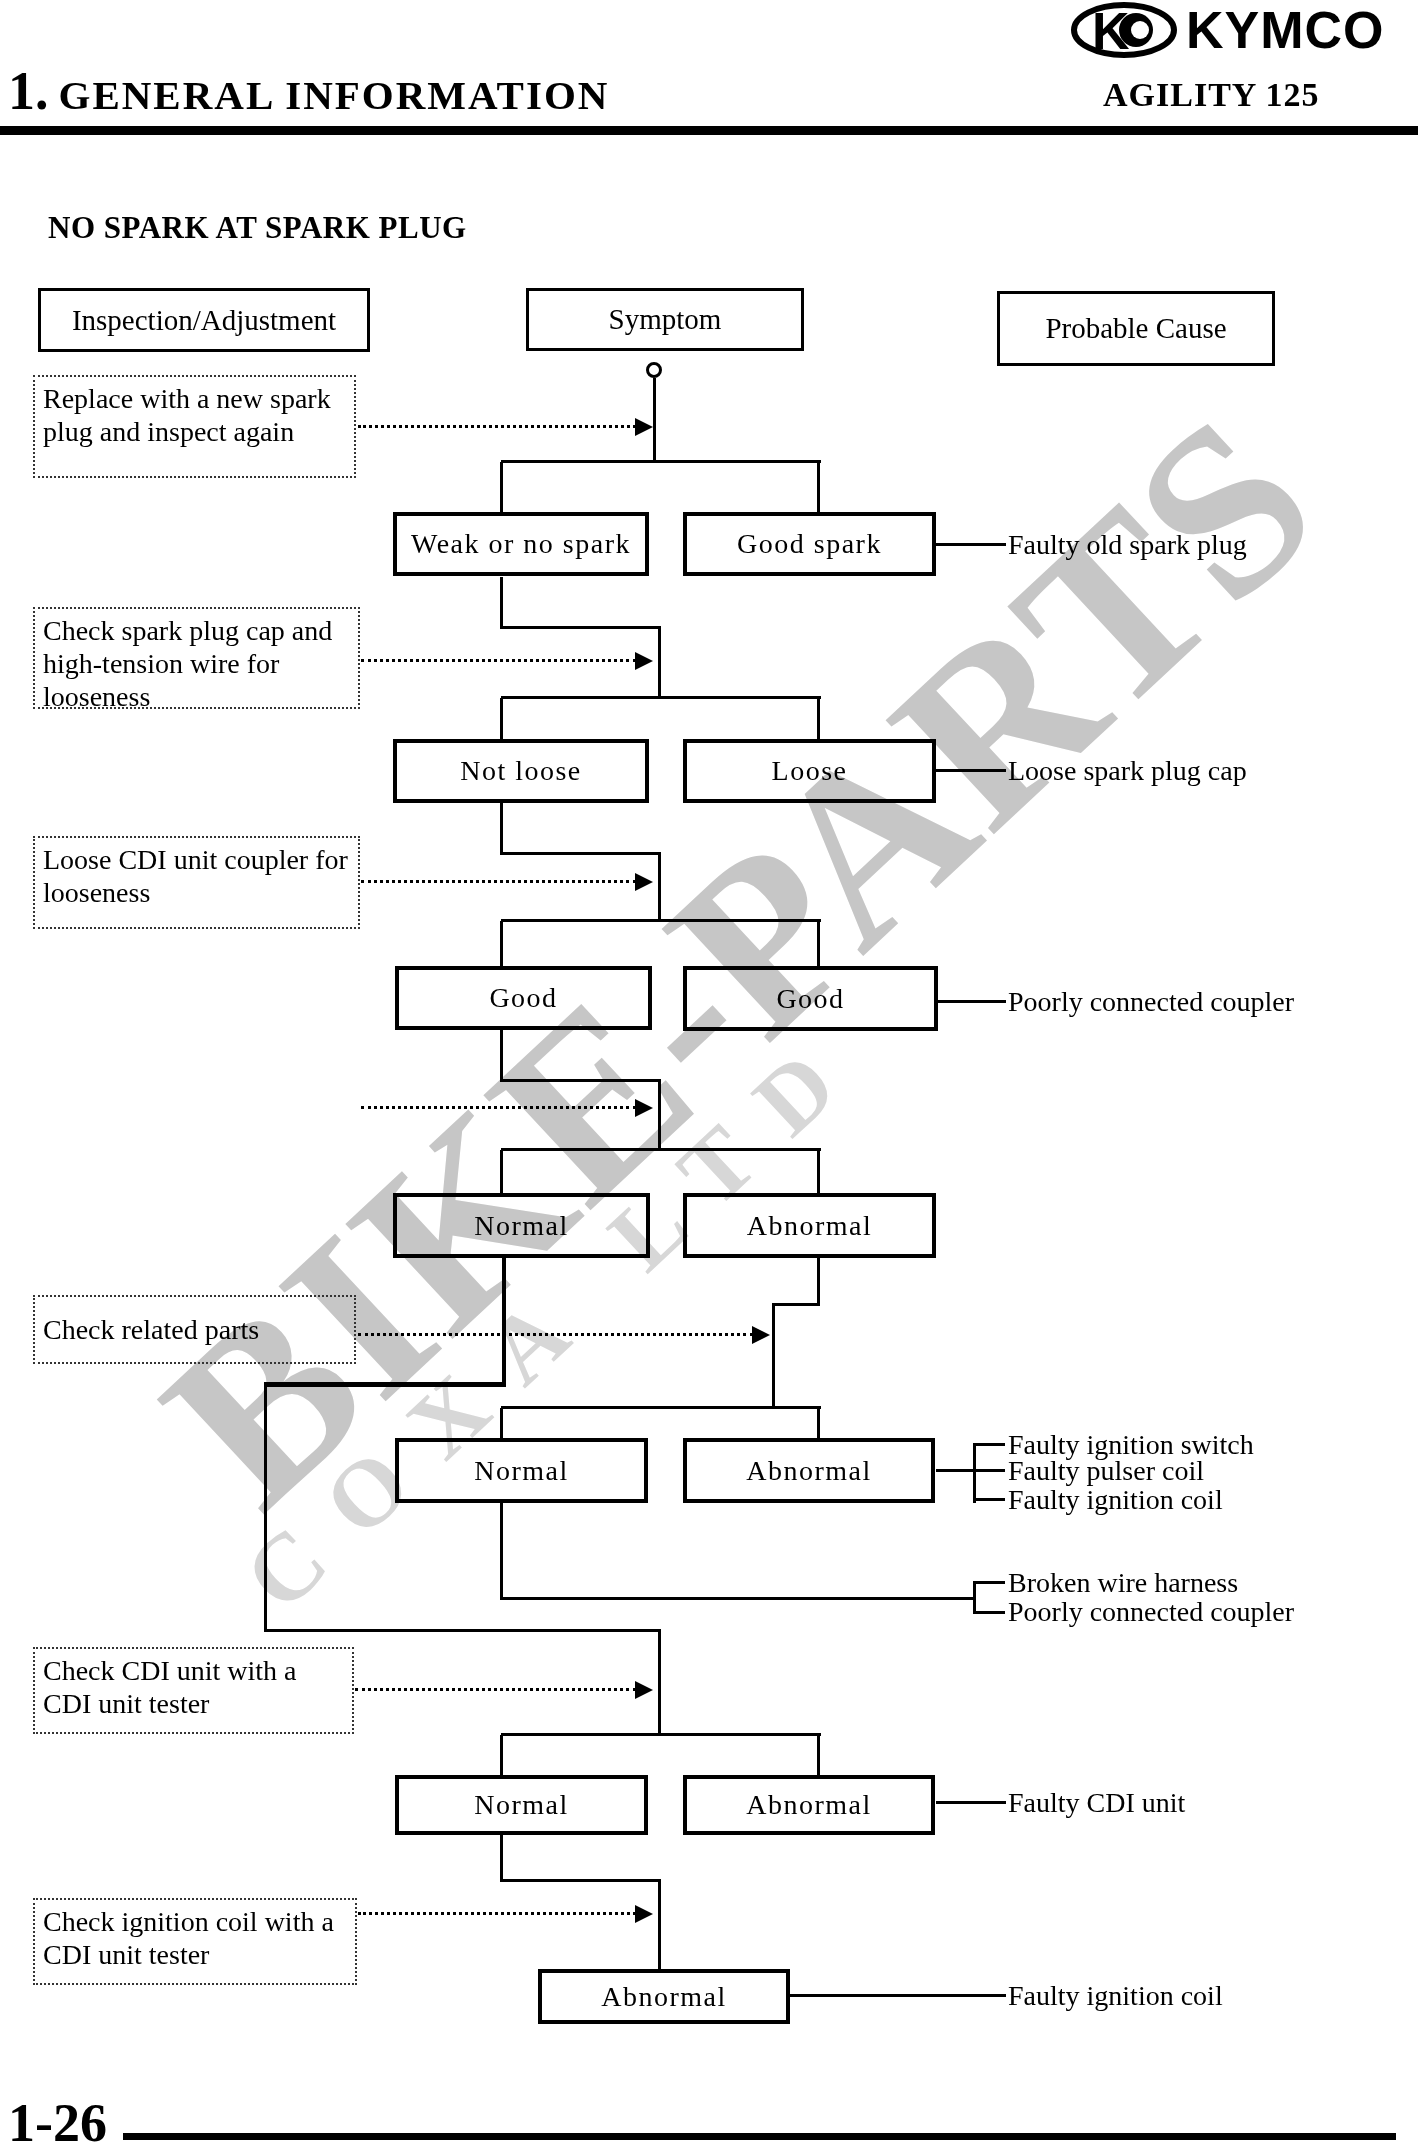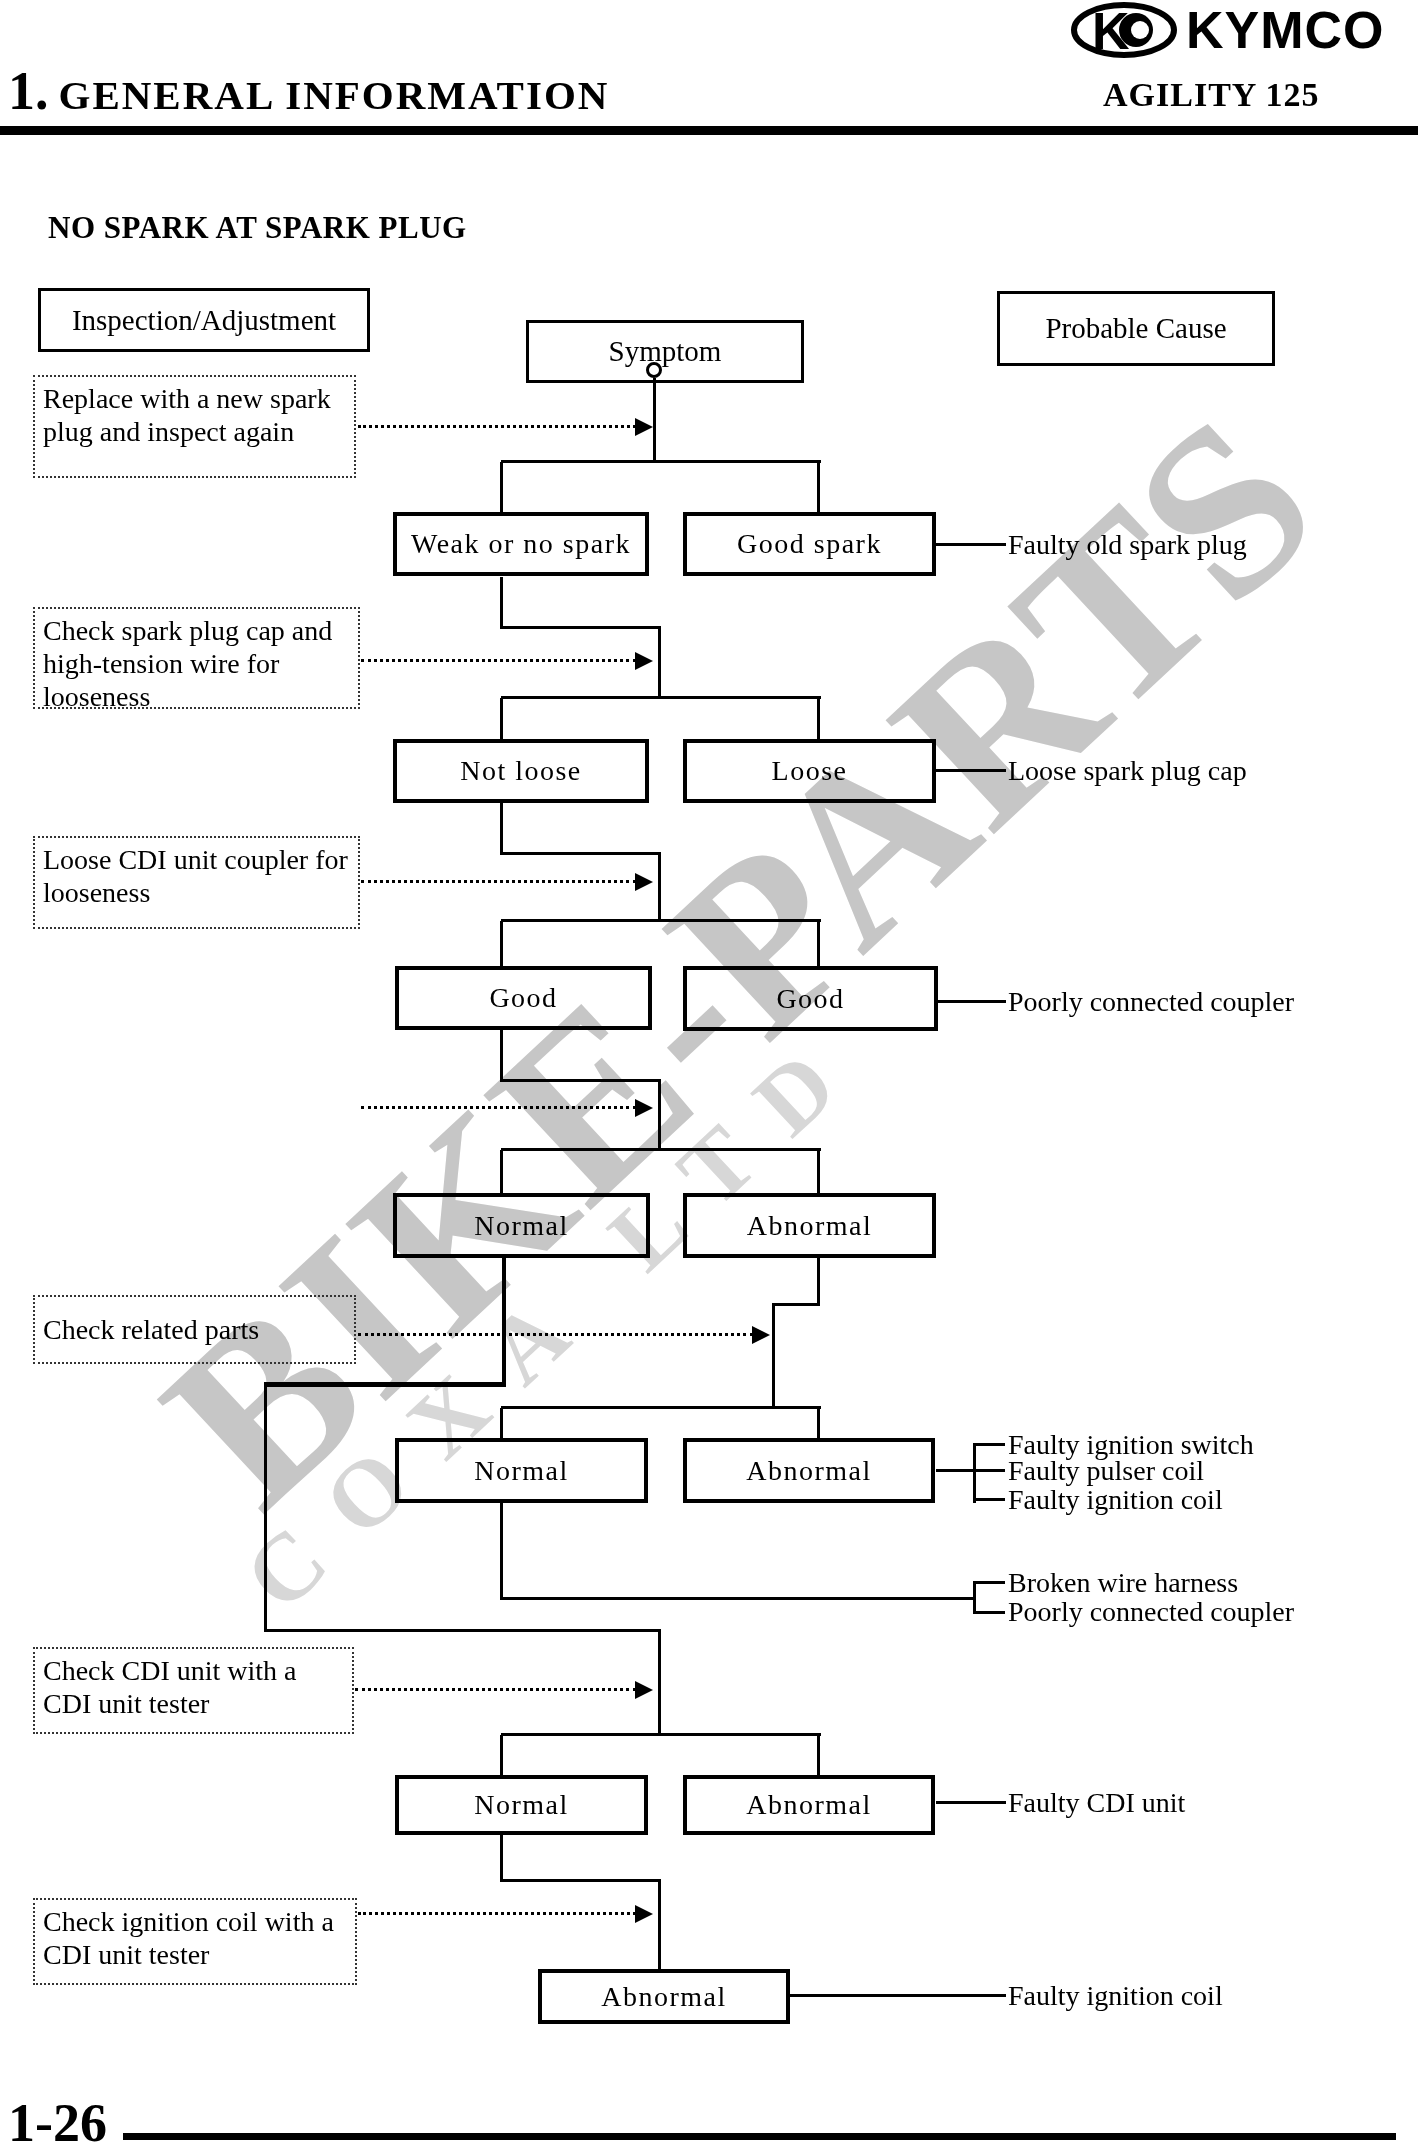--- a/index.html
+++ b/index.html
@@ -57,21 +57,21 @@
   <div class="abs titlerow" style="left:8px;top:60px;">
     <span class="t-num">1.</span>
     <span class="t-txt">GENERAL INFORMATION</span>
   </div>
   <div class="abs model" style="left:1103px;top:76px;">AGILITY 125</div>
   <div class="abs rule" style="left:0;top:126px;width:1418px;height:9px;"></div>
 
   <div class="abs h2" style="left:48px;top:210px;">NO SPARK AT SPARK PLUG</div>
 
   <div class="abs hb" style="left:38px;top:288px;width:332px;height:64px;">Inspection/Adjustment</div>
-  <div class="abs hb" style="left:526px;top:288px;width:278px;height:63px;margin-top:32px;">Symptom</div>
+  <div class="abs hb" style="left:526px;top:288px;width:278px;height:63px;">Symptom</div>
   <div class="abs hb" style="left:997px;top:291px;width:278px;height:75px;">Probable Cause</div>
 
   <div class="abs db" style="left:33px;top:375px;width:323px;height:103px;">Replace with a new spark plug and inspect again</div>
   <div class="abs db" style="left:33px;top:607px;width:327px;height:102px;">Check spark plug cap and high-tension wire for looseness</div>
   <div class="abs db" style="left:33px;top:836px;width:327px;height:93px;">Loose CDI unit coupler for looseness</div>
   <div class="abs db center" style="left:33px;top:1295px;width:323px;height:69px;">Check related parts</div>
   <div class="abs db" style="left:33px;top:1647px;width:321px;height:87px;">Check CDI unit with a CDI unit tester</div>
   <div class="abs db" style="left:33px;top:1870px;width:324px;height:87px;margin-top:28px;">Check ignition coil with a CDI unit tester</div>
 
   <div class="abs circle" style="left:646px;top:362px;"></div>

